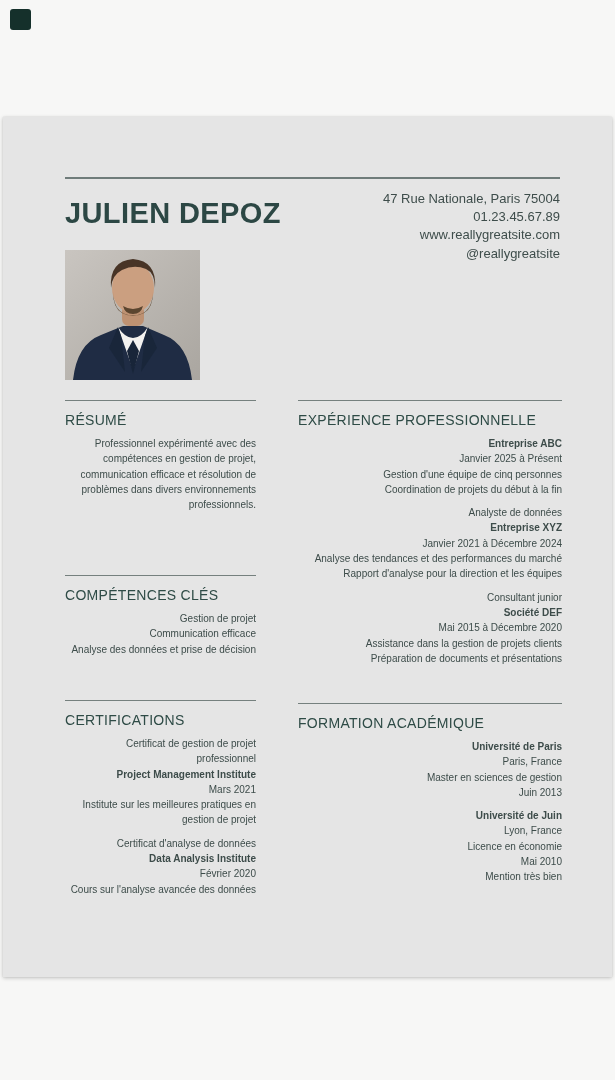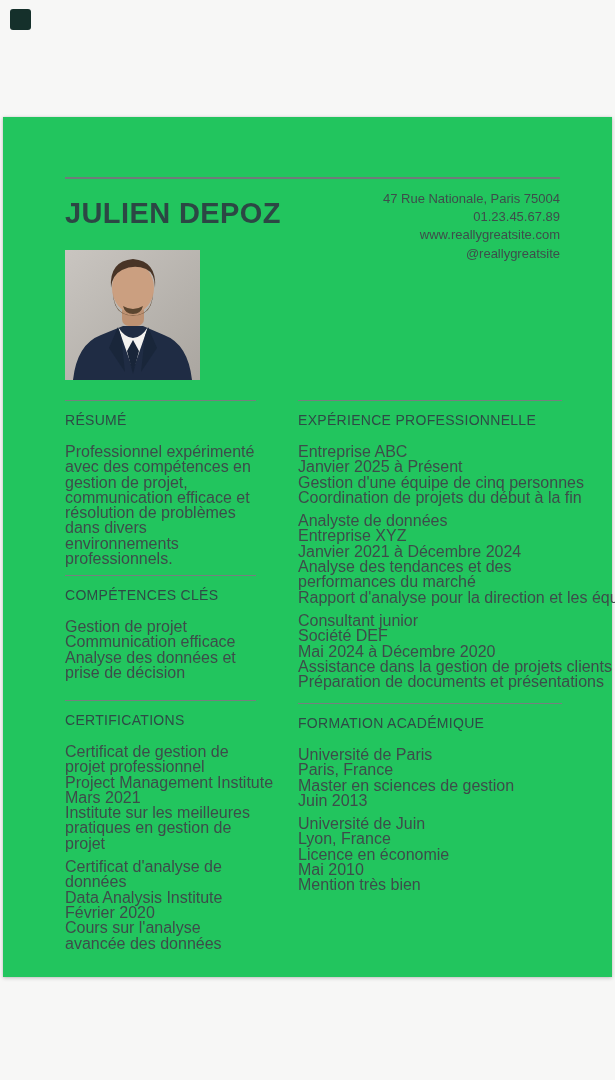--- a/index.html
+++ b/index.html
@@ -8,21 +8,21 @@
     background:#f7f7f6;
     font-family:"Liberation Sans","DejaVu Sans",sans-serif;
     color:#3d4c4a;
   }
   .logo-square{
     position:absolute;left:10px;top:9px;width:21px;height:21px;
     background:#15302b;border-radius:3px;
   }
   .page{
     position:absolute;left:3px;top:117px;width:609px;height:860px;
-    background:#22c55e;
+    background:#e5e5e5;
     box-shadow:0 1px 4px rgba(0,0,0,0.22),0 0 1px rgba(0,0,0,0.12);
   }
   .header-rule{
     position:absolute;left:62px;top:60px;width:495px;height:0;
     border-top:2px solid #6f7c7a;margin:0;
   }
   .name{
     position:absolute;left:62px;top:80px;margin:0;
     font-size:29px;font-weight:700;letter-spacing:0.4px;
     color:#2c4744;white-space:nowrap;
@@ -37,25 +37,25 @@
   .photo svg{display:block;}
   .col{position:absolute;top:283px;}
   .col-left{left:62px;width:191px;}
   .col-right{left:295px;width:264px;}
   .sec{position:absolute;left:0;width:100%;}
   .rule{border:none;border-top:1.5px solid #75807e;margin:0;height:0;width:100%;}
   .sec h2{
     margin:11px 0 0 0;font-size:14px;font-weight:400;
     letter-spacing:0.3px;color:#2e4b46;white-space:nowrap;
   }
-  .content{margin-top:16px;font-size:16px;line-height:15.3px;}
+  .content{margin-top:8px;font-size:10px;line-height:15.3px;text-align:right;}
   .body{margin:0;}
   .line{white-space:nowrap;}
   .wrap{white-space:normal;}
-  .bold{font-weight:400;}
+  .bold{font-weight:700;}
   .item{margin-bottom:8px;}
   .item:last-child{margin-bottom:0;}
 </style>
 </head>
 <body>
 
 <div class="logo-square"></div>
 
 <div class="page">
 
@@ -148,21 +148,21 @@
         <div class="item">
           <div class="line">Analyste de données</div>
           <div class="line bold">Entreprise XYZ</div>
           <div class="line">Janvier 2021 à Décembre 2024</div>
           <div class="wrap">Analyse des tendances et des performances du marché</div>
           <div class="line">Rapport d'analyse pour la direction et les équipes</div>
         </div>
         <div class="item">
           <div class="line">Consultant junior</div>
           <div class="line bold">Société DEF</div>
-          <div class="line">Mai 2024 à Décembre 2020</div>
+          <div class="line">Mai 2015 à Décembre 2020</div>
           <div class="line">Assistance dans la gestion de projets clients</div>
           <div class="line">Préparation de documents et présentations</div>
         </div>
       </div>
     </section>
 
     <section class="sec" style="top:303px">
       <hr class="rule">
       <h2>FORMATION ACADÉMIQUE</h2>
       <div class="content">

